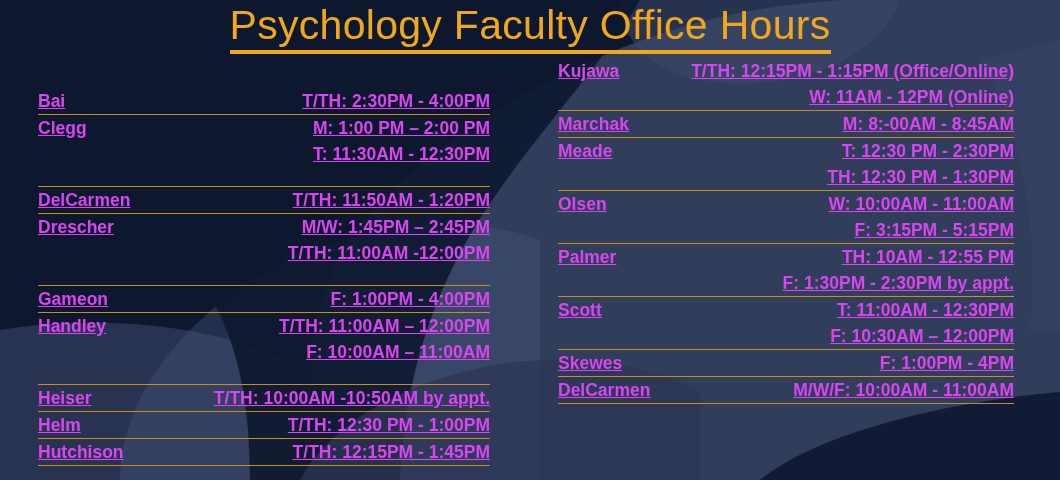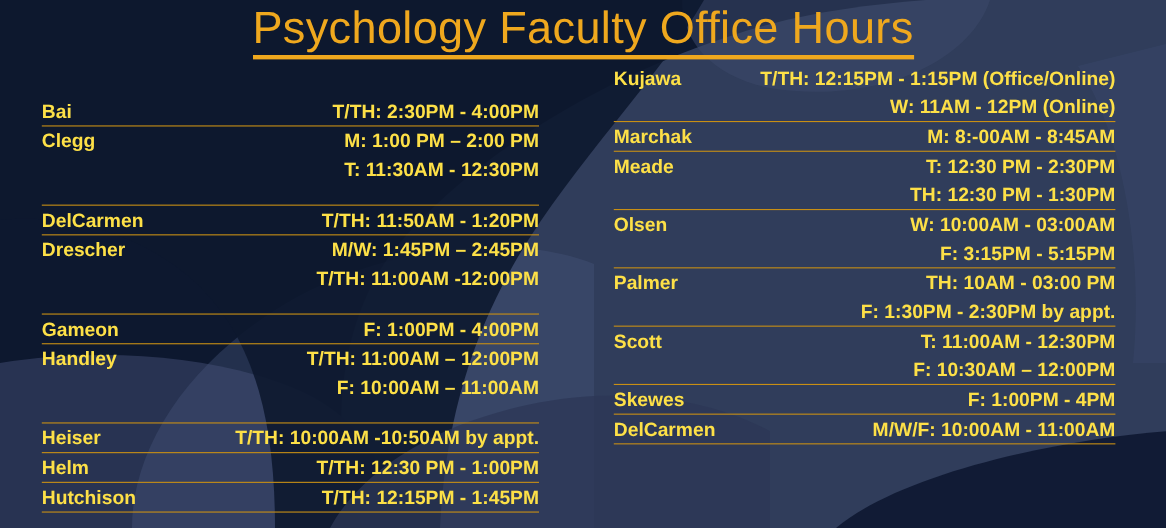--- a/index.html
+++ b/index.html
@@ -44,24 +44,25 @@
     white-space: nowrap;
   }
   .title .t-underline {
     border-bottom: 4px solid #EFA81E;
     padding-bottom: 2px;
   }
 
   
   .col {
     position: absolute;
-    color: #fde047;
+    color: #d946ef;
     font-size: 17.5px;
     font-weight: bold;
     line-height: 26px;
+    text-decoration: underline;
   }
   .col-left {
     left: 38px;
     top: 88px;
     width: 452px;
   }
   .col-right {
     left: 558px;
     top: 58px;
     width: 456px;
@@ -210,28 +211,28 @@
         <div class="entry">
           <div class="erow">
             <span class="ename">Meade</span>
             <span class="etime">T: 12:30 PM - 2:30PM</span>
           </div>
           <div class="erow-cont">TH: 12:30 PM - 1:30PM</div>
         </div>
         <div class="entry">
           <div class="erow">
             <span class="ename">Olsen</span>
-            <span class="etime">W: 10:00AM - 03:00AM</span>
+            <span class="etime">W: 10:00AM - 11:00AM</span>
           </div>
           <div class="erow-cont">F: 3:15PM - 5:15PM</div>
         </div>
         <div class="entry">
           <div class="erow">
             <span class="ename">Palmer</span>
-            <span class="etime">TH: 10AM - 03:00 PM</span>
+            <span class="etime">TH: 10AM - 12:55 PM</span>
           </div>
           <div class="erow-cont">F: 1:30PM - 2:30PM by appt.</div>
         </div>
         <div class="entry">
           <div class="erow">
             <span class="ename">Scott</span>
             <span class="etime">T: 11:00AM - 12:30PM</span>
           </div>
           <div class="erow-cont">F: 10:30AM – 12:00PM</div>
         </div>

